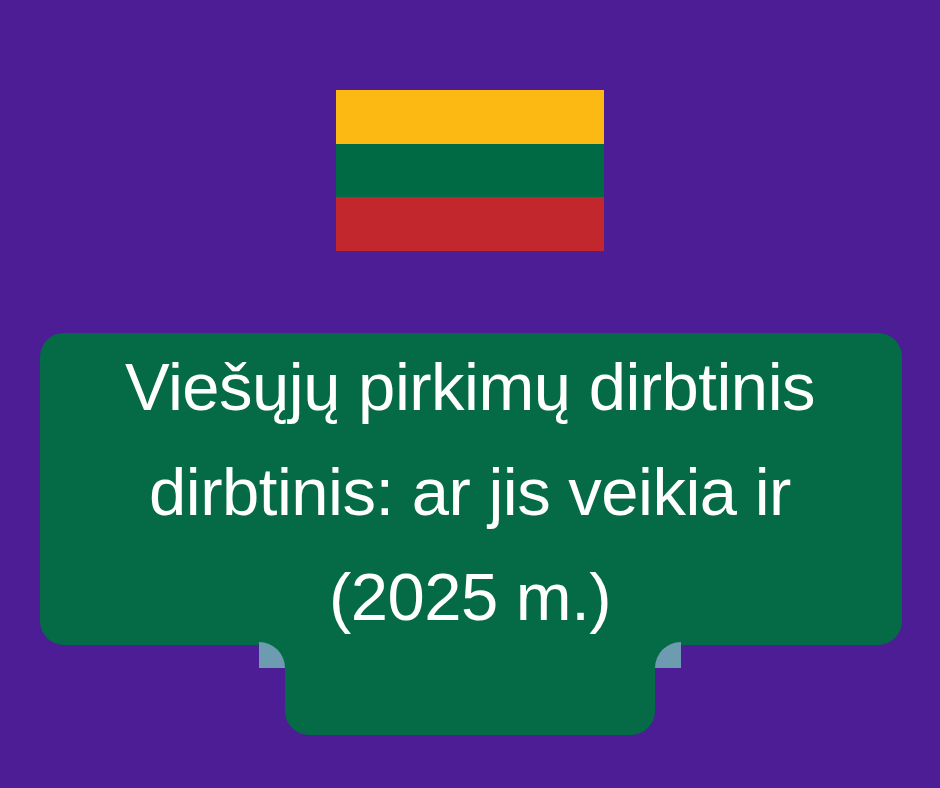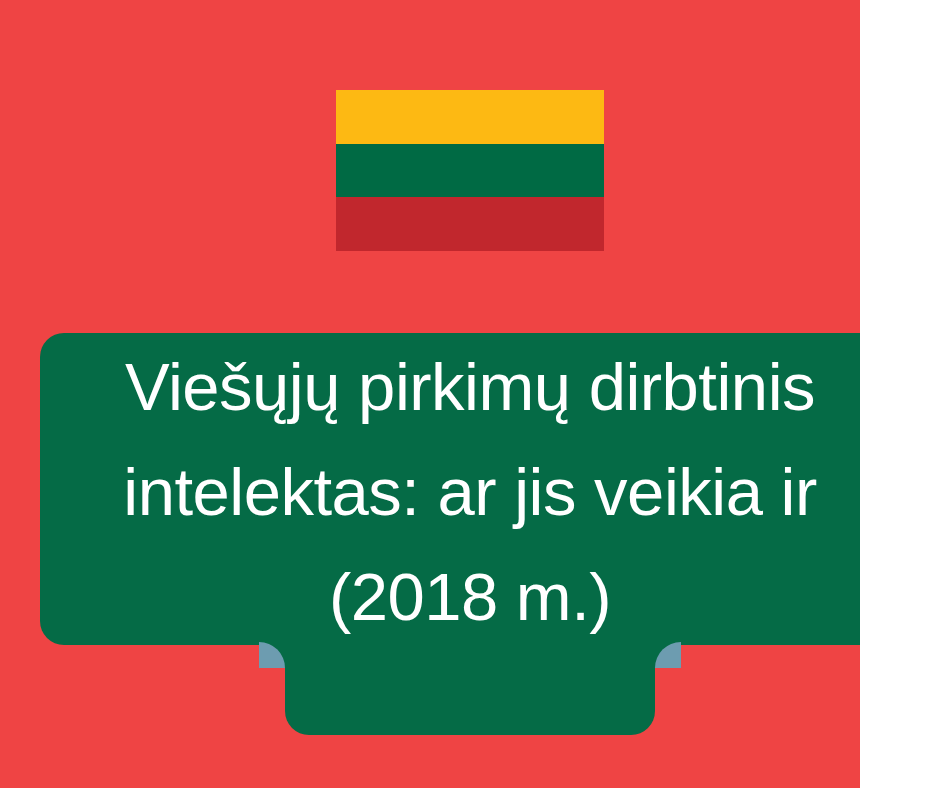--- a/index.html
+++ b/index.html
@@ -7,23 +7,23 @@
     padding: 0;
   }
   body {
     width: 940px;
     height: 788px;
     overflow: hidden;
     font-family: "Liberation Sans", sans-serif;
   }
   #poster {
     position: relative;
-    width: 860px;
+    width: 940px;
     height: 788px;
-    background: #ef4444;
+    background: #4c1d95;
     overflow: hidden;
   }
 
   
   #flag {
     position: absolute;
     left: 336px;
     top: 90px;
     width: 268px;
     height: 161px;
@@ -113,18 +113,18 @@
   </div>
 
   <div id="title-block">
     <div class="title-plate" id="plate-main"></div>
     <div class="title-plate" id="plate-tail"></div>
     <div class="notch" id="notch-left"></div>
     <div class="notch" id="notch-right"></div>
 
     <div id="title-text">
       <span class="tline">Viešųjų pirkimų dirbtinis</span>
-      <span class="tline">intelektas: ar jis veikia ir</span>
-      <span class="tline">(2018 m.)</span>
+      <span class="tline">dirbtinis: ar jis veikia ir</span>
+      <span class="tline">(2025 m.)</span>
     </div>
   </div>
 
 </div>
 
 </body></html>

